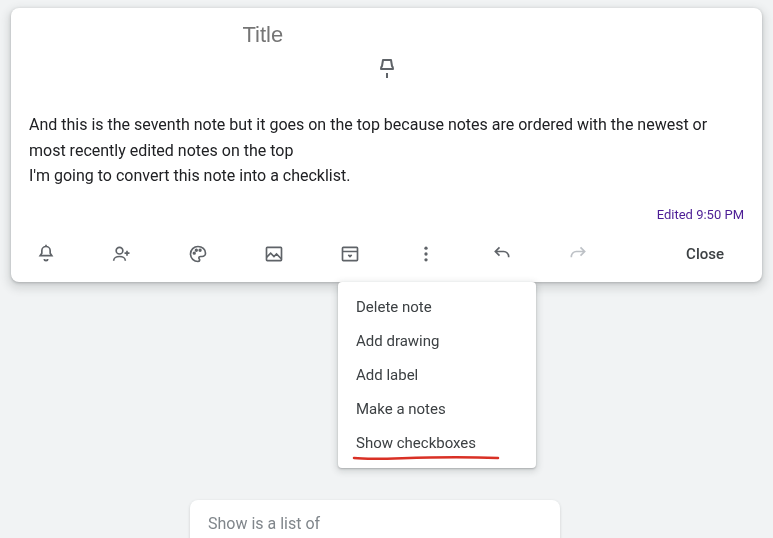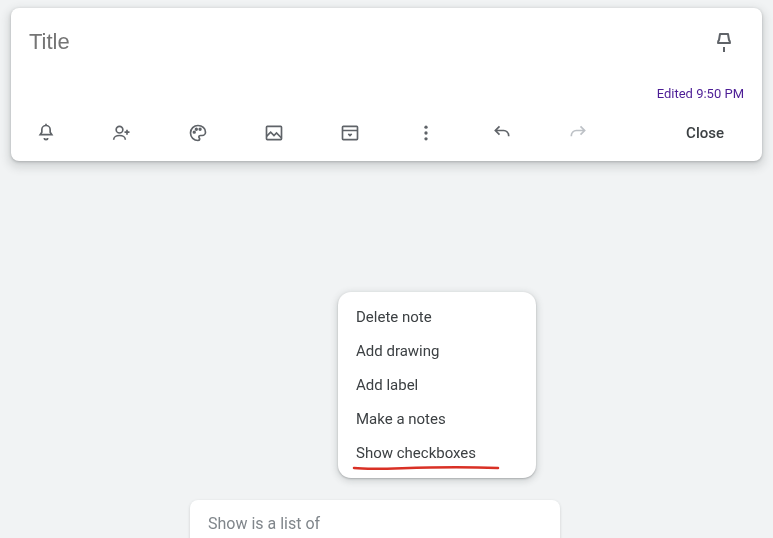--- a/index.html
+++ b/index.html
@@ -17,20 +17,21 @@
     box-shadow: 0 1px 3px rgba(60,64,67,0.3), 0 4px 8px 3px rgba(60,64,67,0.15);
     margin: 8px 11px 0 11px;
     padding: 14px 18px 6px 18px;
     position: relative;
   }
   .title-row {
     display: flex;
     align-items: center;
     justify-content: space-between;
     margin-bottom: 24px;
+    flex-direction: column;
   }
   .title-input {
     border: none;
     outline: none;
     font-size: 22px;
     color: #80868b;
     font-weight: 400;
     flex: 1;
     background: transparent;
   }
@@ -77,24 +78,24 @@
     font-size: 15px;
     font-weight: 500;
     color: #3c4043;
     padding: 8px 20px;
     border-radius: 4px;
     cursor: pointer;
   }
   .dropdown {
     position: absolute;
     left: 338px;
-    top: 292px;
+    top: 282px;
     width: 198px;
     background: #fff;
-    border-radius: 13px;
+    border-radius: 4px;
     box-shadow: 0 2px 6px 2px rgba(60,64,67,0.15), 0 1px 2px rgba(60,64,67,0.3);
     padding: 8px 0;
     z-index: 10;
   }
   .menu-item {
     padding: 8px 18px;
     font-size: 15px;
     color: #3c4043;
     cursor: pointer;
     position: relative;
@@ -132,20 +133,22 @@
 <div class="note-card">
   <div class="title-row">
     <input class="title-input" placeholder="Title" style="">
     <div class="pin-btn">
       <svg width="24" height="24" viewBox="0 0 24 24" fill="none" stroke="currentColor" stroke-width="2">
         <path d="M12 17v5M7 10l1-6h8l1 6c1 1 1 3 1 3H6s0-2 1-3z" stroke-linejoin="round" fill="none"></path>
       </svg>
     </div>
   </div>
 
+  <div class="note-body">And this is the seventh note but it goes on the top because notes are ordered with the newest or most recently edited notes on the top
+I'm going to convert this note into a checklist.</div>
 
   <div class="edited">Edited 9:50 PM</div>
 
   <div class="toolbar">
     <div class="tool-group">
       <div class="tool-btn">
         <svg width="20" height="20" viewBox="0 0 24 24" fill="none" stroke="currentColor" stroke-width="2">
             <path d="M12 3a5 5 0 0 0-5 5v3l-2 3h14l-2-3V8a5 5 0 0 0-5-5zM10 18a2 2 0 0 0 4 0M12 1v2"></path>
           </svg>
       </div>

